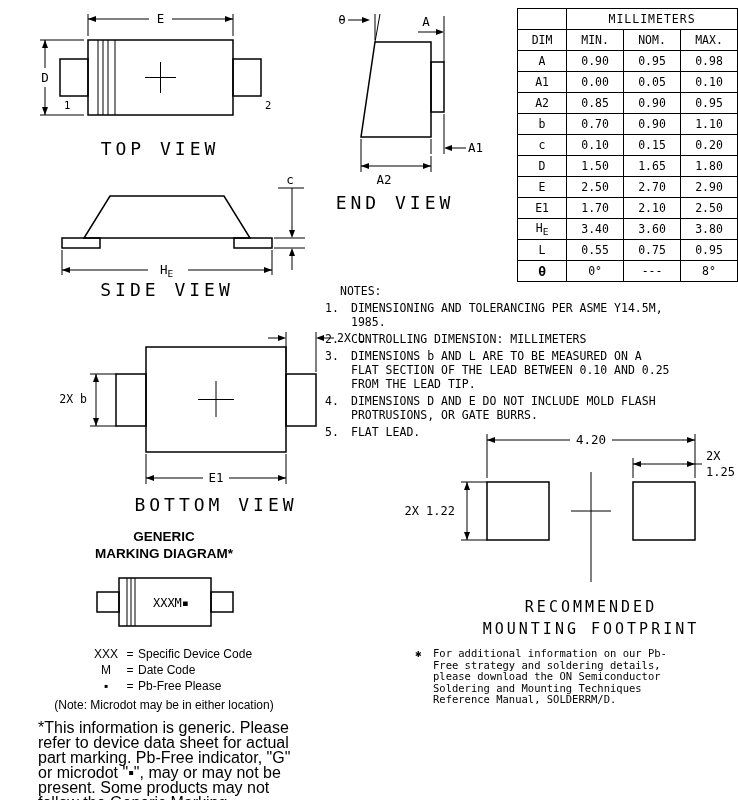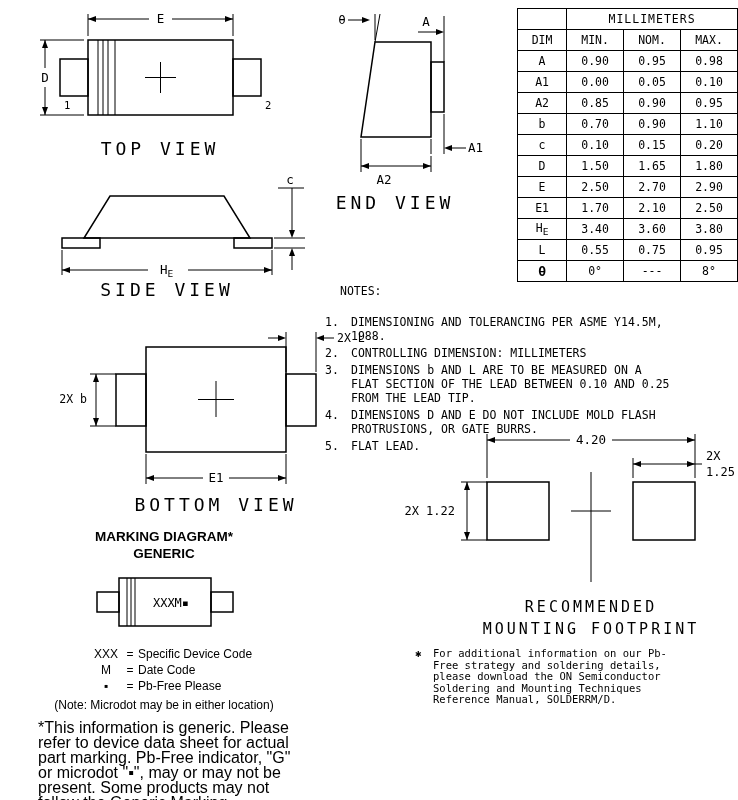--- a/index.html
+++ b/index.html
@@ -24,21 +24,21 @@
   
   table.dim-table { border-collapse:collapse; font-size:11.5px; }
   table.dim-table td { border:1.2px solid #000; text-align:center; padding:1px 5px; height:18px; background:#fff; }
   table.dim-table td.col-dim { width:42px; }
   table.dim-table td.num { width:50px; }
   table.dim-table td.theta-cell { font-weight:bold; font-size:13px; }
   table.dim-table td.title-cell { letter-spacing:1px; }
 
   
   .notes { font-size:11.5px; line-height:14px; }
-  .notes-title { margin-bottom:17px;padding-left:15px; }
+  .notes-title { margin-bottom:3px;padding-left:15px; }
   .note-item { display:flex; margin-bottom:3px; }
   .note-num { width:26px; flex:none; }
   .note-text { width:322px; }
 
   
   .footnote { display:flex; font-size:10.5px; line-height:11.5px; }
   .footnote-marker { width:18px; flex:none; }
   .footnote-text { width:252px; }
 
   
@@ -244,21 +244,21 @@
         <text x="138" y="106"><tspan class="dim-lbl">H</tspan><tspan dy="2.5" style="font-size:9.5px">E</tspan></text>
       </g>
       <text class="view-label" x="145" y="128" text-anchor="middle">SIDE VIEW</text>
     </svg>
   </div>
 
   <div class="abs notes" style="left:325px; top:284px;">
     <div class="notes-title">NOTES:</div>
     <div class="note-item">
       <span class="note-num">1.</span>
-      <span class="note-text">DIMENSIONING AND TOLERANCING PER ASME Y14.5M, 1988.</span>
+      <span class="note-text">DIMENSIONING AND TOLERANCING PER ASME Y14.5M, 1985.</span>
     </div>
     <div class="note-item">
       <span class="note-num">2.</span>
       <span class="note-text">CONTROLLING DIMENSION: MILLIMETERS</span>
     </div>
     <div class="note-item">
       <span class="note-num">3.</span>
       <span class="note-text">DIMENSIONS b AND L ARE TO BE MEASURED ON A FLAT SECTION OF THE LEAD BETWEEN 0.10 AND 0.25 FROM THE LEAD TIP.</span>
     </div>
     <div class="note-item">
@@ -352,22 +352,22 @@
       <text class="fp-label" x="199" y="222" text-anchor="middle">MOUNTING FOOTPRINT</text>
     </svg>
   </div>
 
   <div class="abs footnote" style="left:415px; top:648px;">
     <span class="footnote-marker">✱</span>
     <span class="footnote-text">For additional information on our Pb-Free strategy and soldering details, please download the ON Semiconductor Soldering and Mounting Techniques Reference Manual, SOLDERRM/D.</span>
   </div>
 
   <div class="abs marking-col" style="left:28px; top:528px;">
+    <div class="marking-heading">GENERIC</div>
     <div class="marking-heading">MARKING DIAGRAM*</div>
-    <div class="marking-heading">GENERIC</div>
     <svg class="marking-svg" width="190" height="70" viewBox="0 0 190 70">
       <g>
         <rect class="outline" x="28" y="22" width="22" height="20"></rect>
         <rect class="outline" x="142" y="22" width="22" height="20"></rect>
       </g>
       <rect class="outline" x="50" y="8" width="92" height="48"></rect>
       <g>
         <line x1="58" y1="8" x2="58" y2="56"></line>
         <line x1="62" y1="8" x2="62" y2="56"></line>
         <line x1="66" y1="8" x2="66" y2="56"></line>

